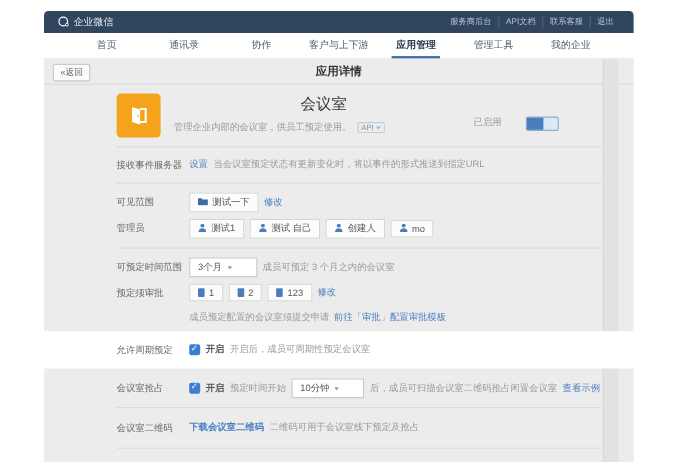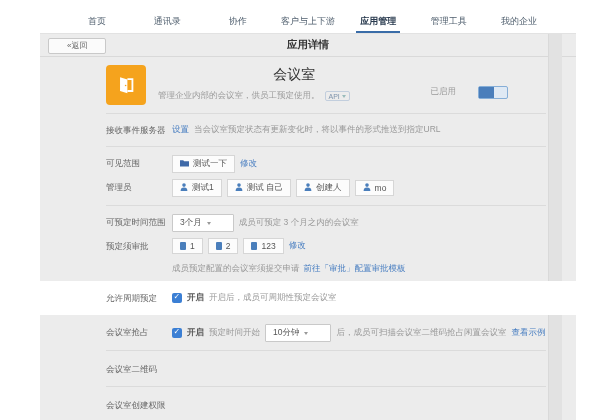--- a/index.html
+++ b/index.html
@@ -25,21 +25,21 @@
     bottom:0; width:44px; height:2px; background:#3a6ca8; }
 
   
   .content { background:#ececec; position:relative; padding-bottom:8px; }
   .scroll-strip { position:absolute; top:0; bottom:0; right:14px; width:14px;
     background:#e2e2e2; border-left:1px solid #d9d9d9; z-index:1; }
 
   .page-header { height:23px; border-bottom:1px solid #d9d9d9; position:relative;
     display:flex; align-items:center; justify-content:center; }
   .back-btn { position:absolute; left:8px; top:4px; background:#fbfbfb; border:1px solid #c9c9c9;
-    border-radius:2px; font-size:8px; color:#666; padding:1px 18px 2px; cursor:pointer; }
+    border-radius:2px; font-size:8px; color:#666; padding:1px 6px 2px; cursor:pointer; }
   .page-title { font-size:10.5px; font-weight:bold; color:#333; }
 
   .app-section { display:flex; padding:8px 0 8px 66px; position:relative; }
   .app-icon { width:40px; height:40px; background:#f5a31d; border-radius:4px;
     display:flex; align-items:center; justify-content:center; flex-shrink:0; }
   .app-info { margin-left:12px; flex:1;text-align:center; }
   .app-name { font-size:14px; color:#333; margin-top:1px; }
   .app-desc-line { margin-top:6px; display:flex; align-items:center; gap:5px; }
   .app-desc { font-size:8.5px; color:#9a9a9a; }
   .api-tag { display:inline-flex; align-items:center; gap:2px; border:1px solid #c2cedd;
@@ -76,20 +76,37 @@
   .note-line { margin-top:4px; width:100%; color:#999; display:flex; gap:4px; flex-wrap:wrap; }
 
   .row.hl { background:#fff; margin:4px -38px 0 -40px; padding:9px 68px 9px 106px;
     position:relative; z-index:2; }
 </style>
 </head>
 <body>
 
 <div class="window">
 
+  <div class="topbar">
+    <div class="brand">
+      <span>
+        <svg width="11" height="11" viewBox="0 0 12 12">
+            <circle cx="6" cy="6" r="4.3" fill="none" stroke="#fff" stroke-width="1.2"></circle>
+            <circle cx="9.6" cy="9.2" r="1.4" fill="#30455e" stroke="#fff" stroke-width="0.9"></circle>
+          </svg>
+      </span>
+      <span>企业微信</span>
+    </div>
+    <div class="top-links">
+      <span class="top-link">服务商后台</span>
+      <span class="top-link">API文档</span>
+      <span class="top-link">联系客服</span>
+      <span class="top-link">退出</span>
+    </div>
+  </div>
 
   <div class="nav">
     <div class="nav-item">首页</div>
     <div class="nav-item">通讯录</div>
     <div class="nav-item">协作</div>
     <div class="nav-item">客户与上下游</div>
     <div class="nav-item active">应用管理</div>
     <div class="nav-item">管理工具</div>
     <div class="nav-item">我的企业</div>
   </div>
@@ -244,20 +261,24 @@
         </span>
         <span>后，成员可扫描会议室二维码抢占闲置会议室</span>
         <span class="link">查看示例</span>
       </div>
     </div>
 
     <div class="sep"></div>
 
     <div class="row" style="padding-top:10px; padding-bottom:10px;">
       <div class="row-label">会议室二维码</div>
+      <div class="row-content">
+        <span class="link bold">下载会议室二维码</span>
+        <span>二维码可用于会议室线下预定及抢占</span>
+      </div>
     </div>
 
     <div class="sep"></div>
 
     <div class="row" style="padding-top:10px;">
       <div class="row-label">会议室创建权限</div>
       <div class="row-content">
         
         
       </div>

